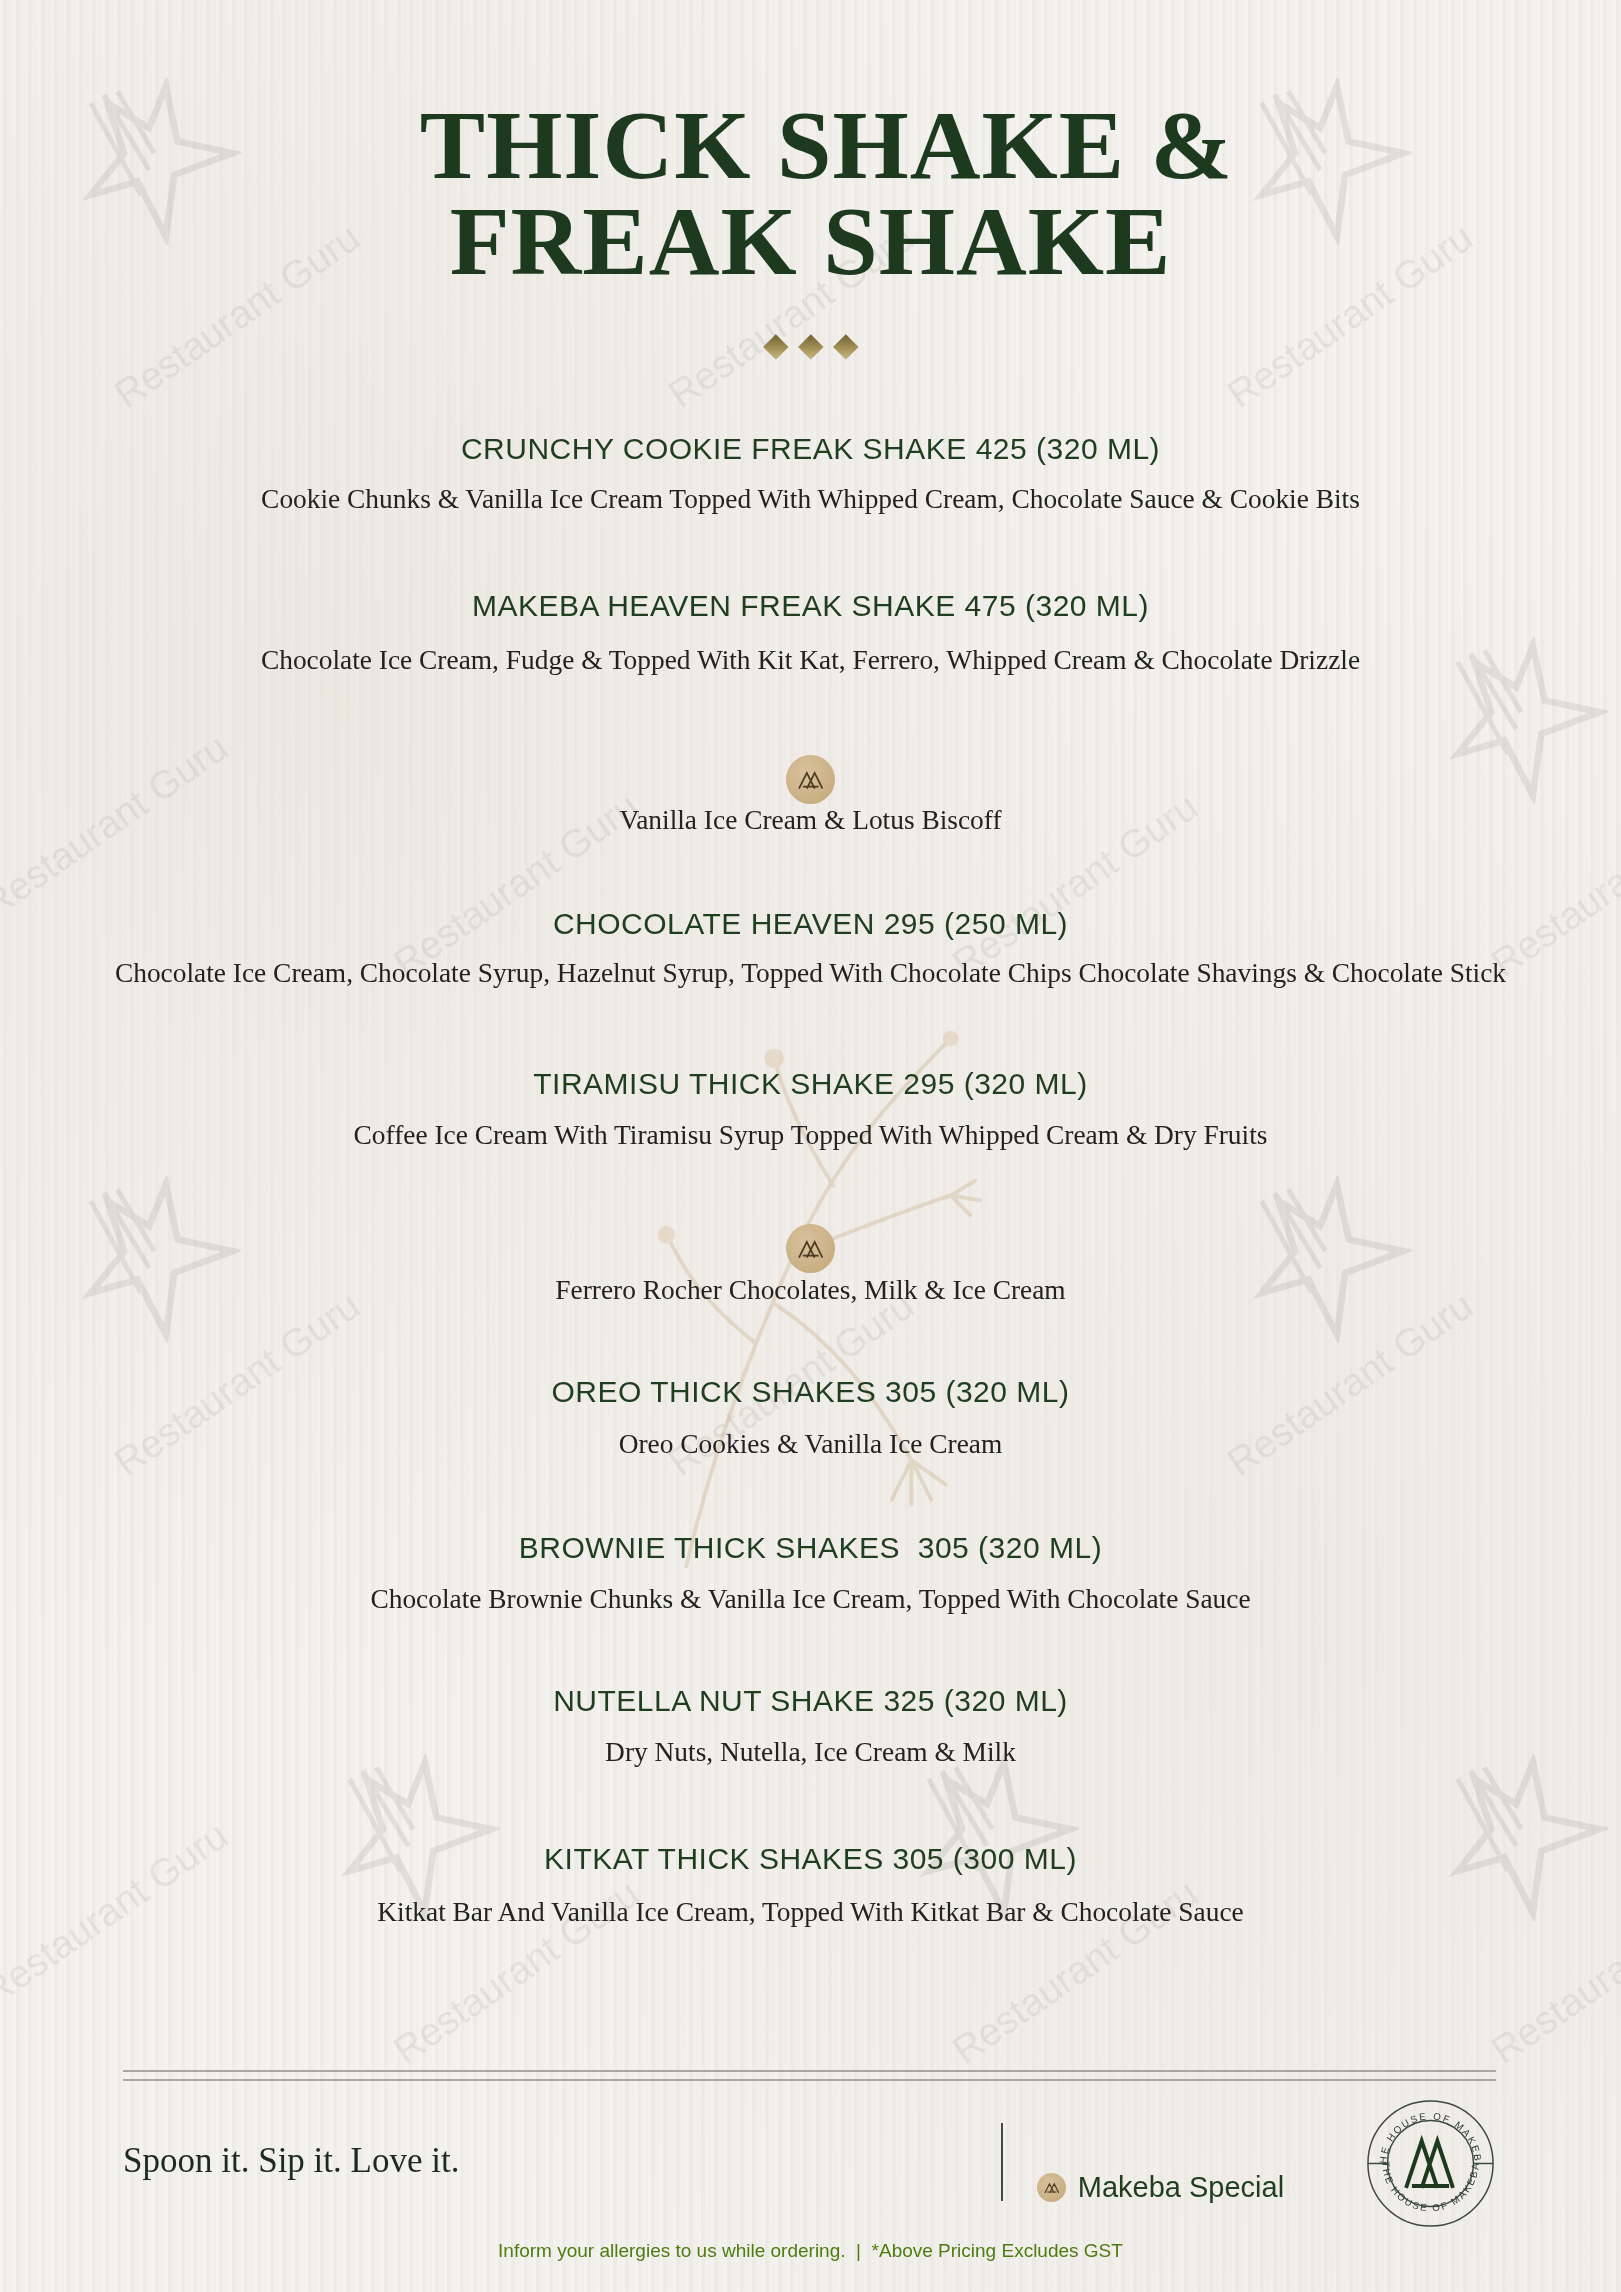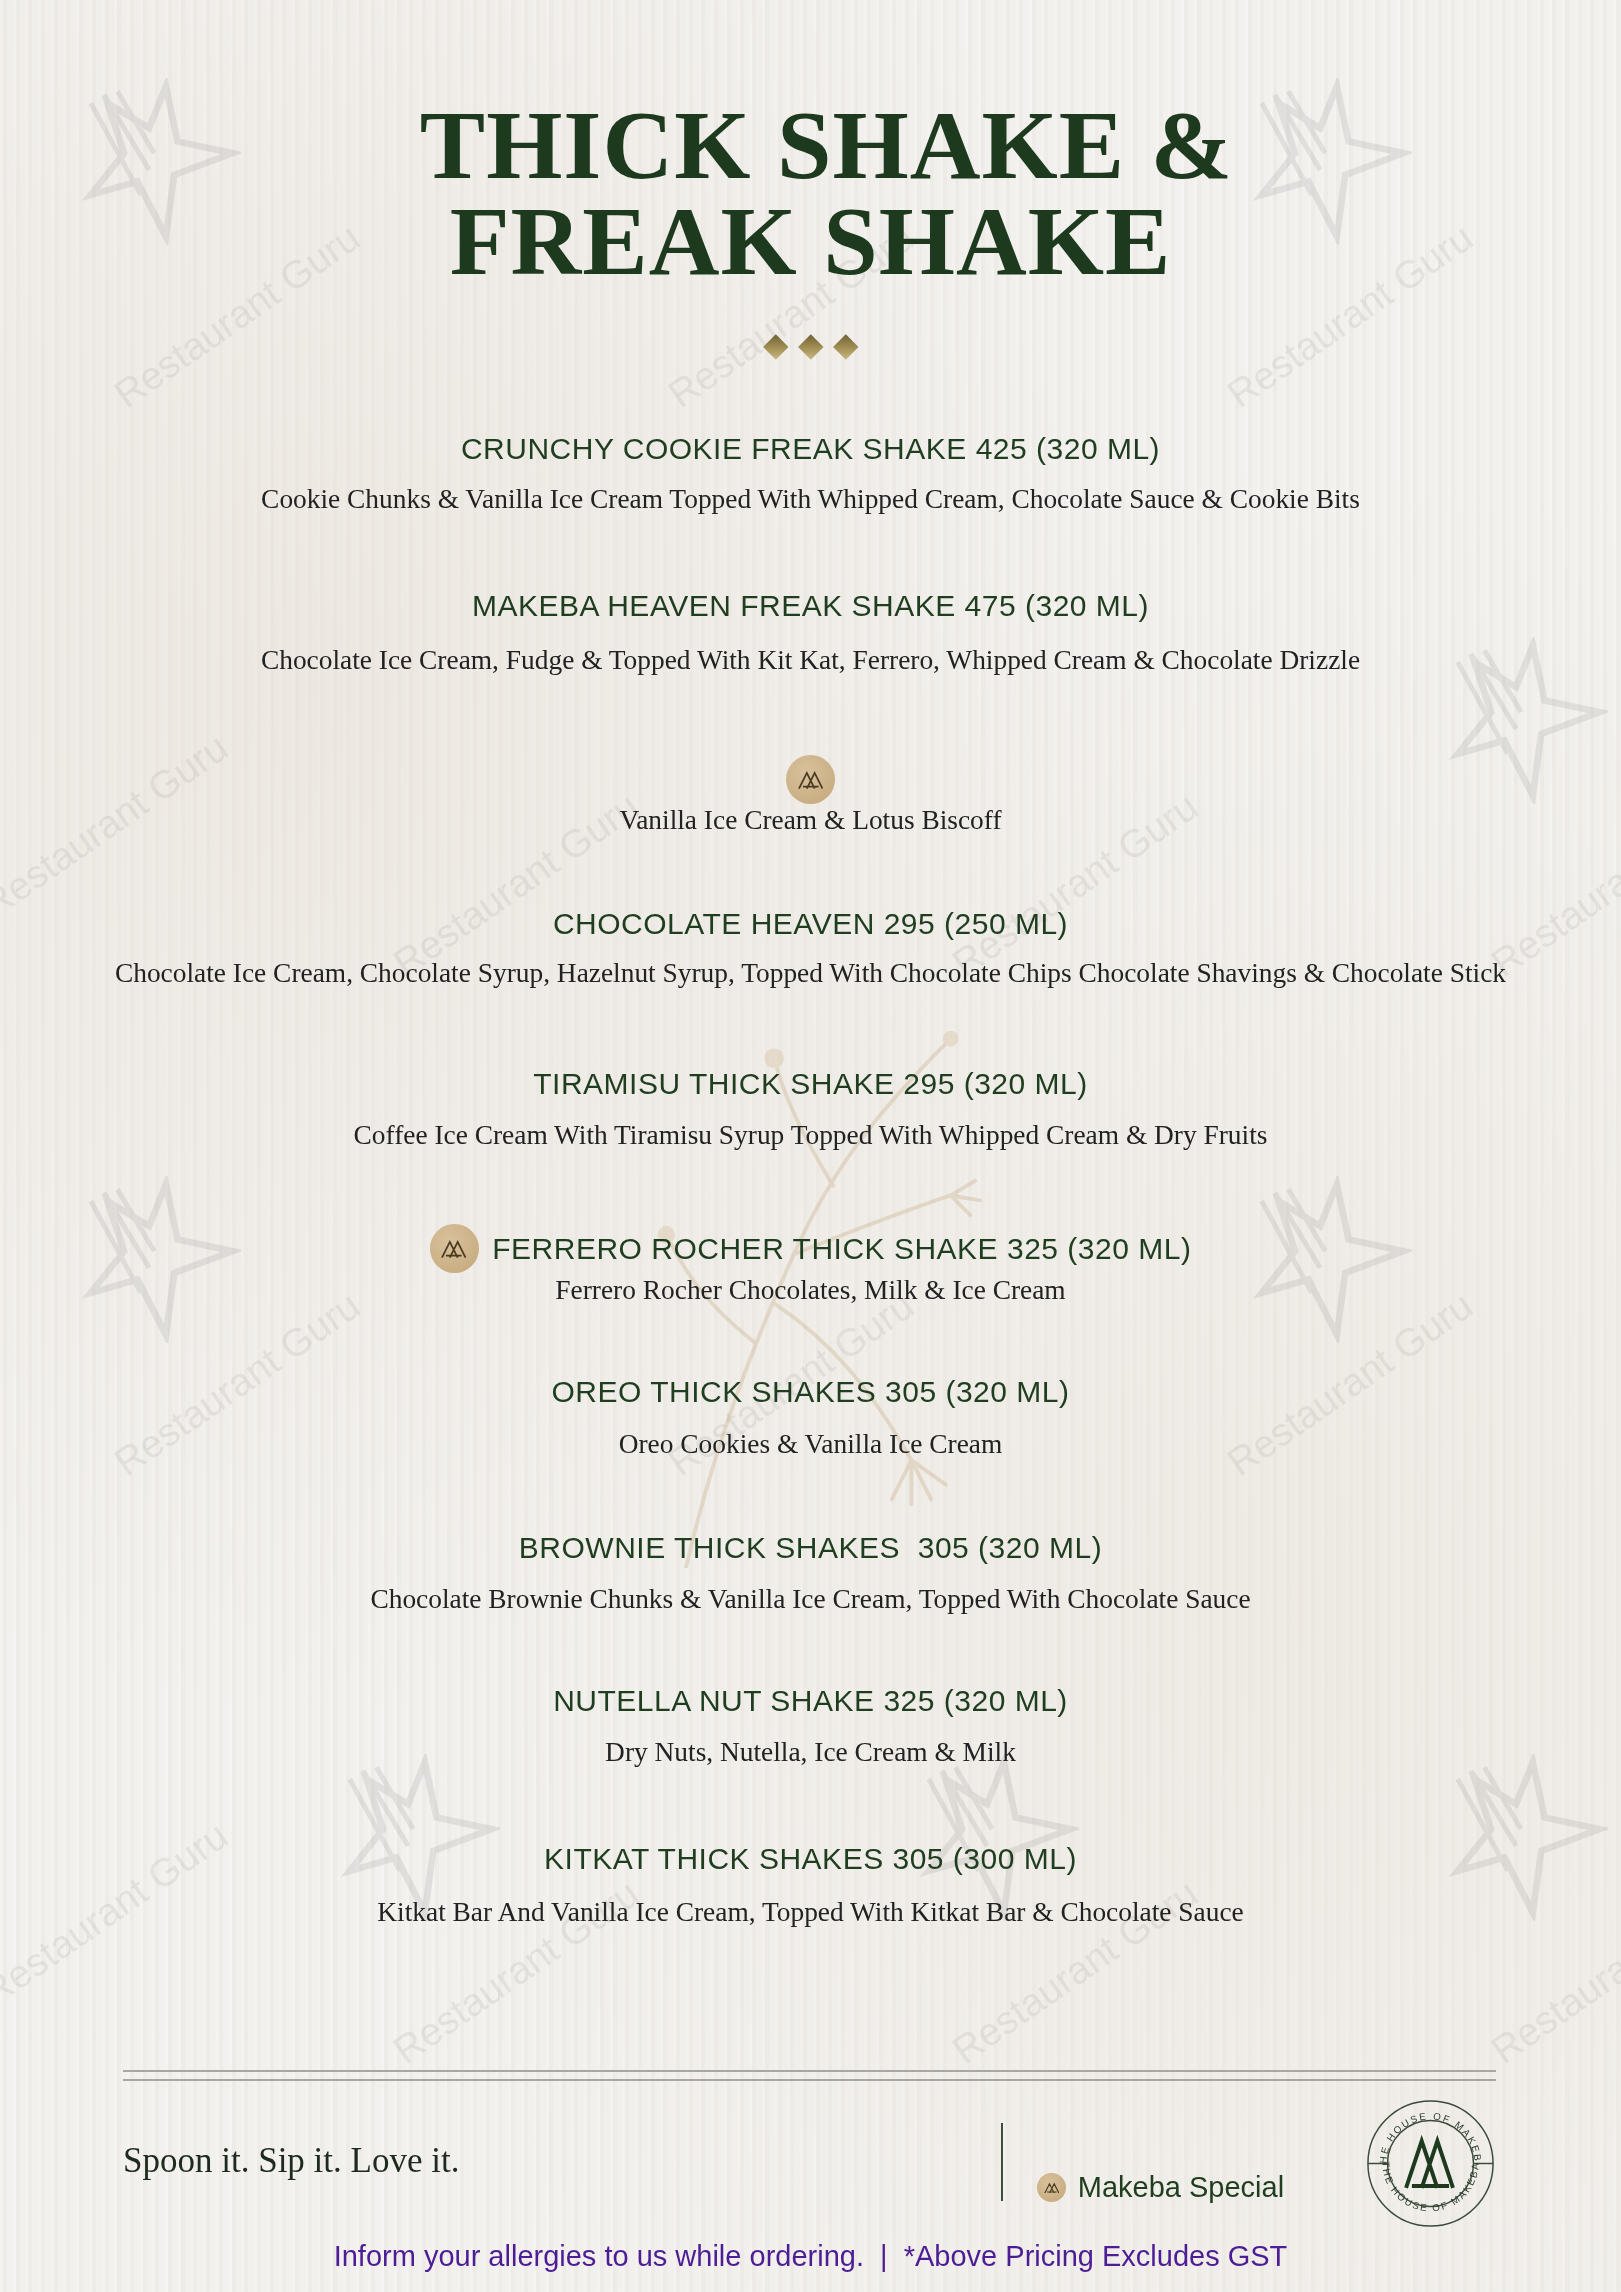--- a/index.html
+++ b/index.html
@@ -56,21 +56,21 @@
 
   .footer-line { position: absolute; left: 123px; width: 1373px; height: 0; border-top: 2px solid #a9a7a3; }
   .tagline { position: absolute; left: 123px; top: 2141px; font-family: Liberation Serif, serif; font-size: 35px; color: #1d2a1d; }
   .vbar { position: absolute; left: 1001px; top: 2123px; width: 2px; height: 78px; background: #3b4f3b; }
   .special { position: absolute; left: 1037px; top: 2147px; display: flex; align-items: center; gap: 11.8px;
     font-family: "Liberation Sans", sans-serif; font-size: 29px; color: #1f3d1f; margin-top: 24px; }
   .special .badge { width: 29px; height: 29px; }
   .special .badge svg { width: 15.7px; height: 11.8px; }
   .logo { position: absolute; left: 1365px; top: 2098px; width: 131px; height: 131px; }
   .disclaimer { position: absolute; left: 0; width: 1621px; top: 2240px; text-align: center;
-    font-family: "Liberation Sans", sans-serif; font-size: 29px; color: #4c1d95; }
+    font-family: "Liberation Sans", sans-serif; font-size: 19px; color: #4d7c0f; }
 </style>
 </head>
 <body>
 
 <div class="watermark-layer">
   <svg class="wm-star" style="left:74px;top:78px" viewBox="0 0 100 100">
       <path d="M55 5 L62 38 L95 45 L60 58 L55 95 L38 62 L10 70 L30 45 L20 15 L45 30 Z" fill="none" stroke="#888" stroke-width="4"></path>
       <path d="M10 15 L40 70 M18 10 L45 55 M26 8 L48 45" stroke="#888" stroke-width="3"></path>
     </svg>
   <svg class="wm-star" style="left:1245px;top:78px" viewBox="0 0 100 100">
@@ -173,21 +173,20 @@
       <span>TIRAMISU THICK SHAKE 295 (320 ML)</span>
     </div>
   <div class="item-desc" style="top:1122px">Coffee Ice Cream With Tiramisu Syrup Topped With Whipped Cream &amp; Dry Fruits</div>
 
   <div class="item-heading" style="top:1224px">
     <span class="badge">
       <svg viewBox="0 0 26 20">
           <path d="M1 19 L9 3 L17 19 M9 19 L17 3 L25 19 M5 17 L21 17" stroke="#4a3a22" stroke-width="1.8" fill="none"></path>
         </svg>
     </span>
-    <span>FERRERO ROCHER THICK SHAKE 325 (320 ML)</span>
   </div>
   <div class="item-desc" style="top:1277px">Ferrero Rocher Chocolates, Milk &amp; Ice Cream</div>
 
   <div class="item-heading" style="top:1377px">
       <span>OREO THICK SHAKES 305 (320 ML)</span>
     </div>
   <div class="item-desc" style="top:1431px">Oreo Cookies &amp; Vanilla Ice Cream</div>
 
   <div class="item-heading" style="top:1533px">
       <span style="white-space:pre">BROWNIE THICK SHAKES  305 (320 ML)</span>

